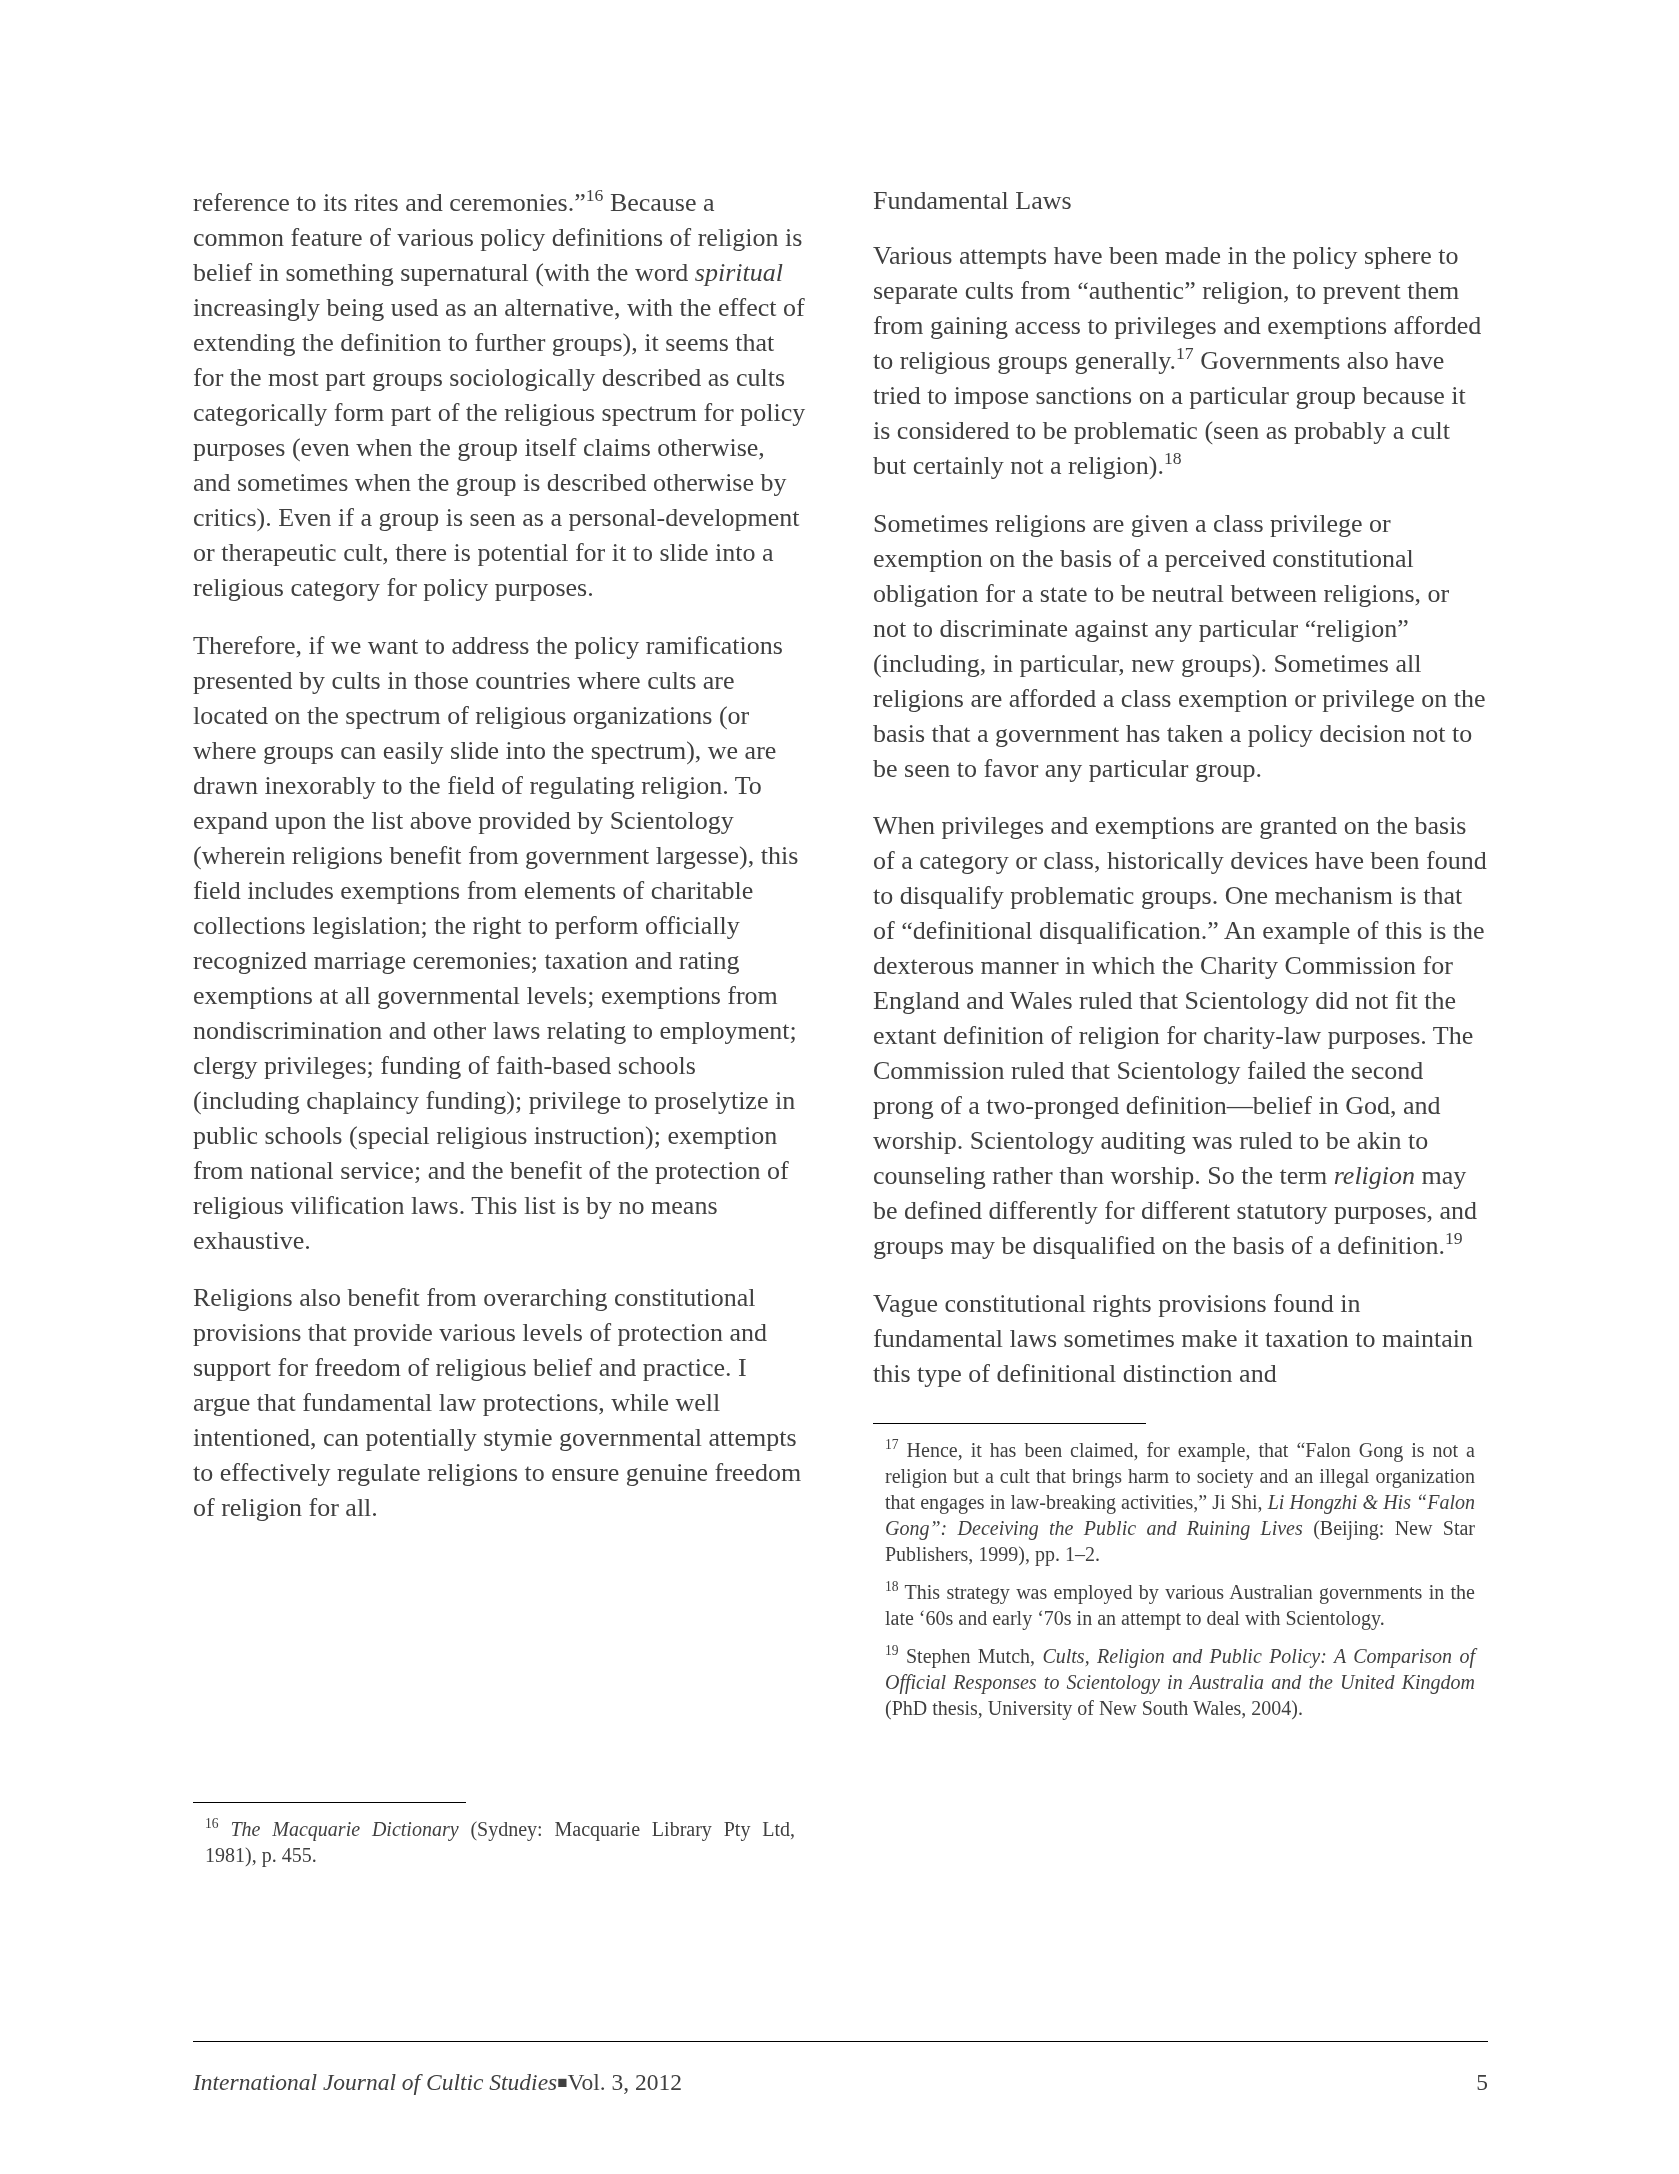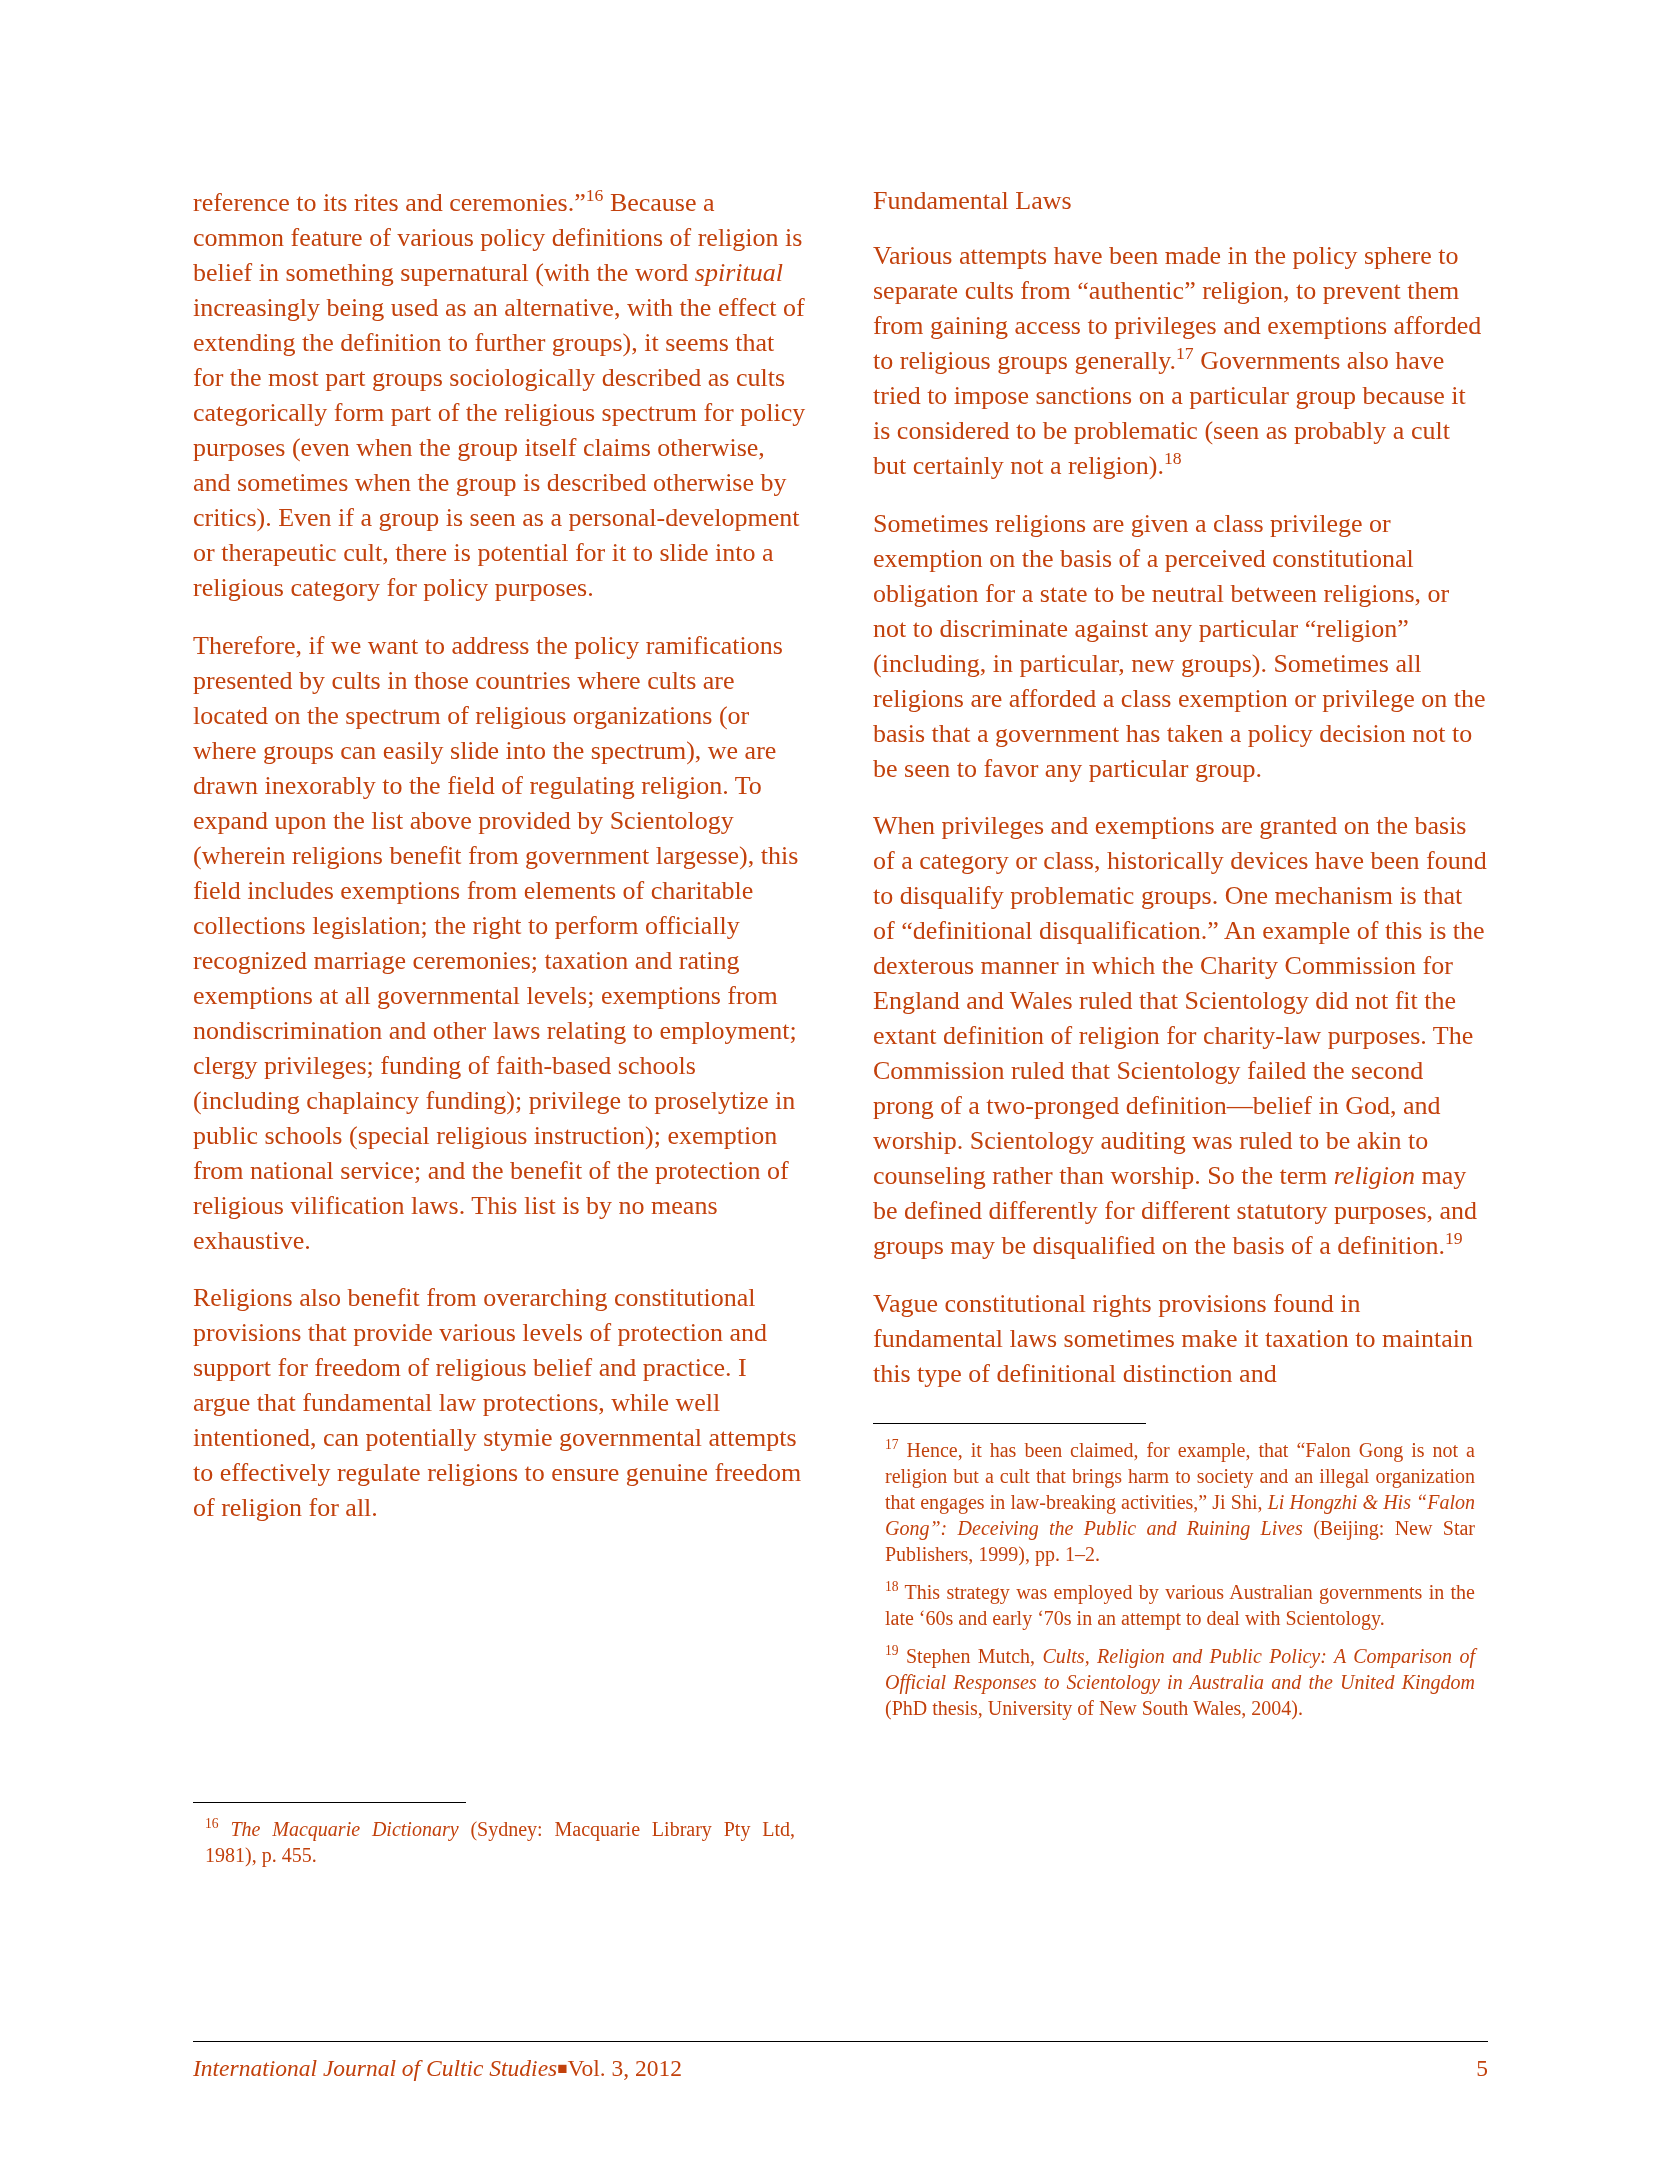--- a/index.html
+++ b/index.html
@@ -6,21 +6,21 @@
     margin: 0;
     padding: 0;
     background: #ffffff;
   }
   .page {
     position: relative;
     width: 1680px;
     height: 2174px;
     background: #ffffff;
     font-family: "Liberation Serif", serif;
-    color: #c2410c;
+    color: #404040;
     box-sizing: border-box;
   }
   .content {
     position: absolute;
     left: 193px;
     top: 185px;
     width: 1295px;
   }
   .columns {
     display: flex;
@@ -83,21 +83,21 @@
   }
   .fn-right {
     margin-top: 32px;
   }
   .footer {
     position: absolute;
     left: 193px;
     top: 2041px;
     width: 1295px;
     border-top: 1.4px solid #000;
-    padding-top: 13px;
+    padding-top: 27px;
     font-size: 23.5px;
     display: flex;
     justify-content: space-between;
     align-items: baseline;
     text-align: center;
   }
   .footer-left {
     font-style: italic;
   }
   .footer-left .nonital {

